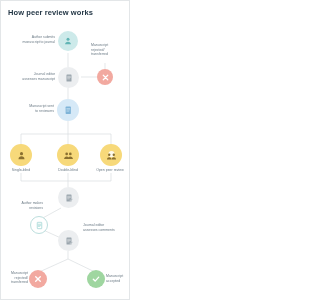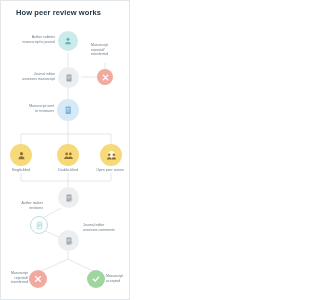--- a/index.html
+++ b/index.html
@@ -16,21 +16,20 @@
     border: 1px solid #e3e6e8;
   }
   #title {
     position: absolute;
     left: 7px; top: 7px;
     font-size: 7.5px;
     font-weight: bold;
     color: #243746;
     letter-spacing: 0.1px;
     white-space: nowrap;
-    margin-left: 8px;
   }
   .connectors { position: absolute; left: 0; top: 0; width: 130px; height: 300px; }
   .node {
     position: absolute;
     border-radius: 50%;
     display: flex;
     align-items: center;
     justify-content: center;
   }
   .node svg { display: block; }

